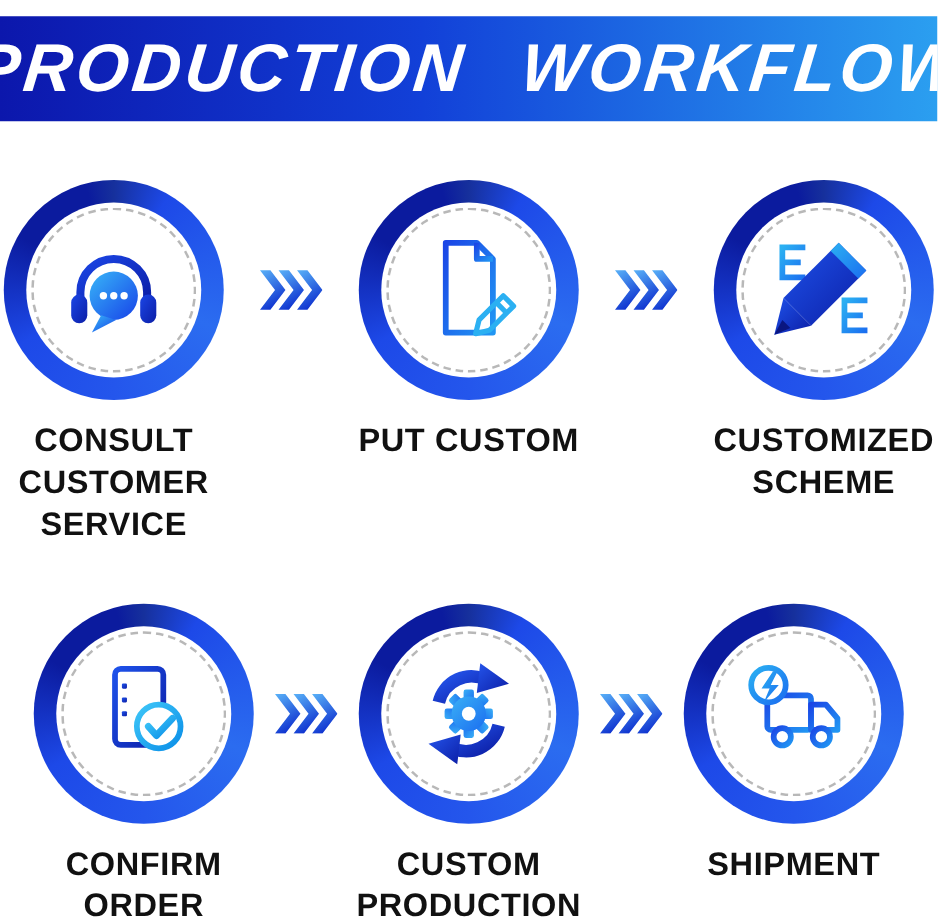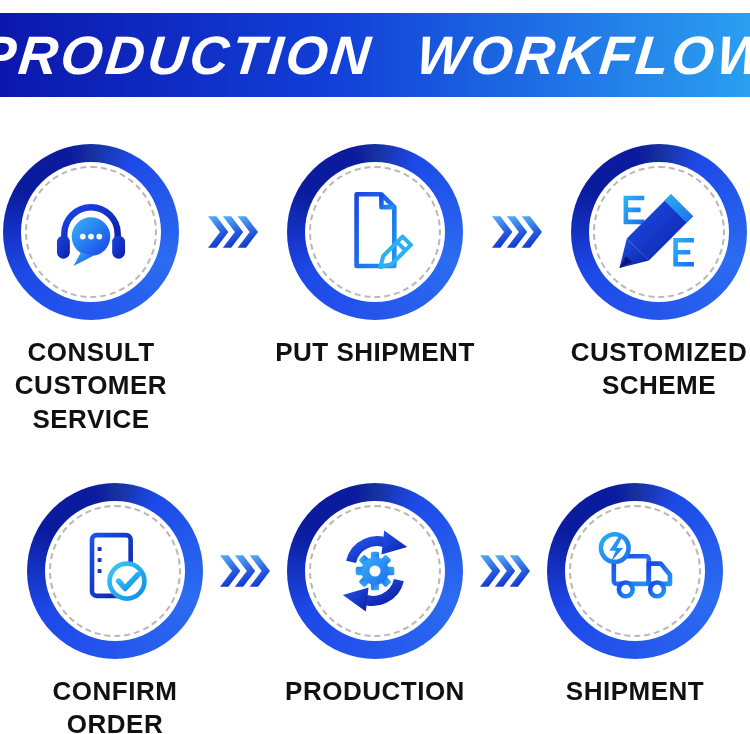--- a/index.html
+++ b/index.html
@@ -161,21 +161,21 @@
               <path d="M57 9 v14 h14" fill="none" stroke="url(#dg1)" stroke-width="5" stroke-linejoin="round"></path>
               <g fill="none" stroke="#2bb0f2" stroke-width="4.5" stroke-linejoin="round">
                 <path d="M80 55 l9 9 -21 21 -12 3 3 -12 z"></path>
                 <path d="M74 61 l9 9"></path>
               </g>
             </svg>
           </div>
         </div>
       </div>
       <div class="label">
-        <div>PUT SHIPMENT</div>
+        <div>PUT CUSTOM</div>
       </div>
     </div>
 
     <div class="arrow">
       <svg viewBox="0 0 54 34">
         <g fill="url(#chevGrad)">
           <polygon points="0,0 9,0 22,17 9,34 0,34 13,17"></polygon>
           <polygon points="16,0 25,0 38,17 25,34 16,34 29,17"></polygon>
           <polygon points="32,0 41,0 54,17 41,34 32,34 45,17"></polygon>
         </g>
@@ -296,20 +296,21 @@
                 <rect x="45.5" y="29" width="9" height="10" rx="2" transform="rotate(270 50 50)"></rect>
                 <rect x="45.5" y="29" width="9" height="10" rx="2" transform="rotate(315 50 50)"></rect>
               </g>
               <circle cx="50" cy="50" r="15" fill="url(#gg2)"></circle>
               <circle cx="50" cy="50" r="6" fill="#fff"></circle>
             </svg>
           </div>
         </div>
       </div>
       <div class="label">
+        <div>CUSTOM</div>
         <div>PRODUCTION</div>
       </div>
     </div>
 
     <div class="arrow">
       <svg viewBox="0 0 54 34">
         <g fill="url(#chevGrad)">
           <polygon points="0,0 9,0 22,17 9,34 0,34 13,17"></polygon>
           <polygon points="16,0 25,0 38,17 25,34 16,34 29,17"></polygon>
           <polygon points="32,0 41,0 54,17 41,34 32,34 45,17"></polygon>

